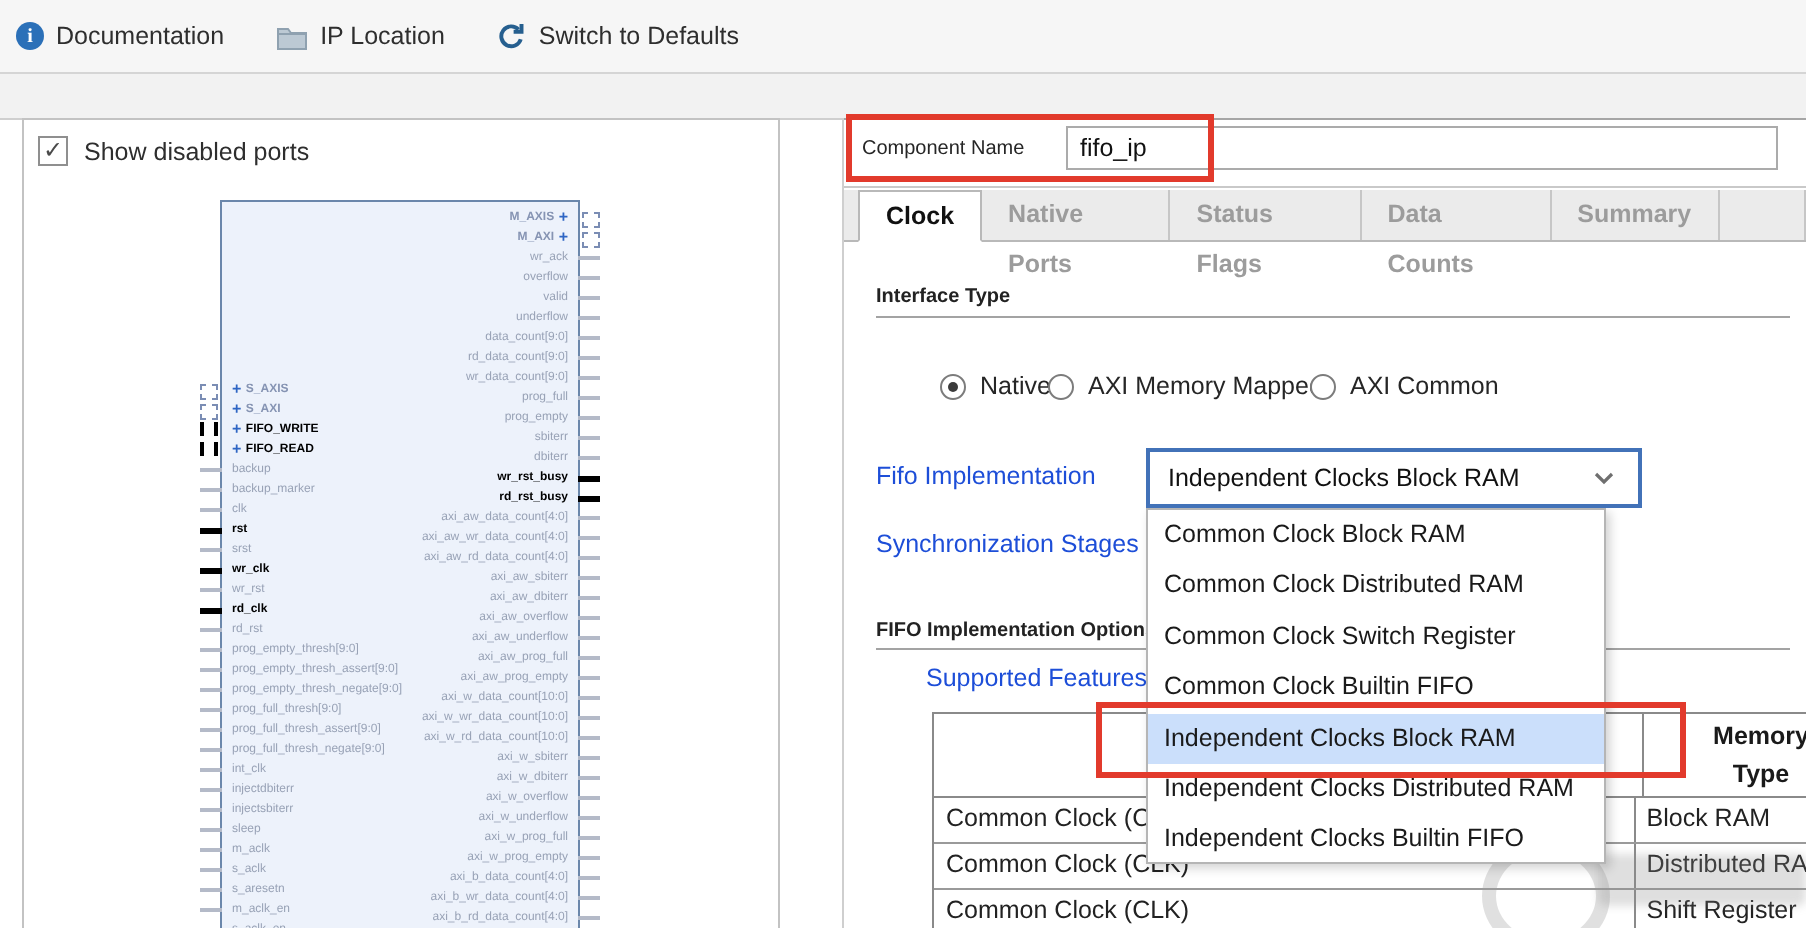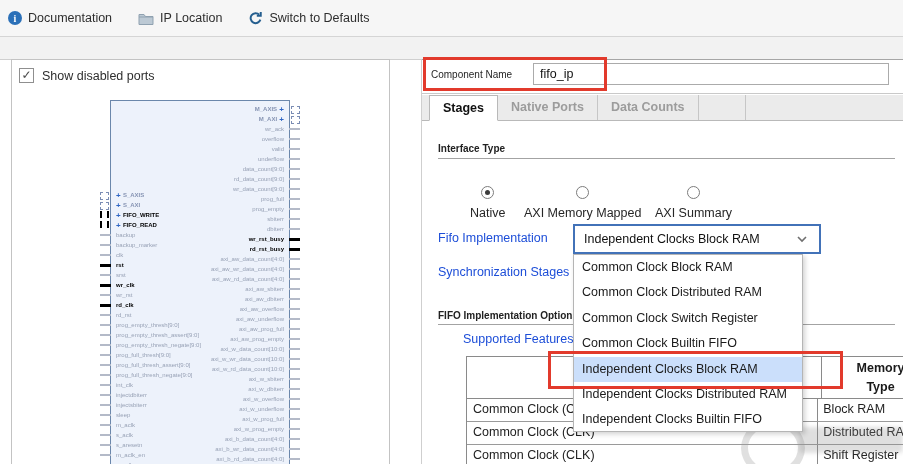--- a/index.html
+++ b/index.html
@@ -48,21 +48,21 @@
     border-bottom:1px solid #b9b9b9;display:flex;align-items:stretch;box-sizing:border-box;padding-left:7px;}
   .tab{font-size:12.5px;font-weight:bold;color:#9c9c9c;line-height:25px;padding:0 13px;
     border-right:1px solid #c6c6c6;cursor:default;}
   .tab.active{background:#fff;color:#111;border:1px solid #b9b9b9;border-bottom:1px solid #fff;
     margin-bottom:-1px;border-right:1px solid #b9b9b9;}
   .tab-spacer{width:46px;border-right:1px solid #c6c6c6;}
   
   .heading{position:absolute;font-size:10px;font-weight:bold;color:#222;}
   .hrline{position:absolute;height:1px;background:#a3a3a3;}
   .plain-label{position:absolute;font-size:12.5px;color:#1d4ed8;}
-  .radio-item{position:absolute;display:flex;align-items:center;gap:7px;flex-direction:column;}
+  .radio-item{position:absolute;display:flex;align-items:center;gap:7px;}
   .radio{width:13px;height:13px;border:1px solid #7c7c7c;border-radius:50%;background:#fff;
     display:flex;align-items:center;justify-content:center;box-sizing:border-box;}
   .radio .dot{width:5px;height:5px;border-radius:50%;background:#3b3b3b;display:none;}
   .radio.sel .dot{display:block;}
   .radio-item .rlabel{font-size:12.5px;color:#262626;}
   .select{position:absolute;left:573px;top:224px;width:248px;height:30px;border:2px solid #4272b8;
     background:#fff;box-sizing:border-box;z-index:31;font-size:12.5px;color:#111;
     line-height:26px;padding-left:9px;cursor:default;}
   .select .chev{position:absolute;right:12px;top:9px;width:10px;height:8px;}
   .popup{position:absolute;left:573px;top:254px;width:230px;height:178px;background:#fff;
@@ -195,43 +195,45 @@
 </div>
 
 <div class="vdivider"></div>
 
 <div class="comp-bar">
   <div class="comp-label">Component Name</div>
   <input class="comp-input" type="text" value="fifo_ip" style="">
 </div>
 
 <div class="tabbar" id="tabbar">
-    <div class="tab active">Stages</div>
+    <div class="tab active">Clock</div>
     <div class="tab">Native Ports</div>
+    <div class="tab">Status Flags</div>
     <div class="tab">Data Counts</div>
+    <div class="tab">Summary</div>
     <div class="tab-spacer"></div>
   </div>
 
 <div class="heading" style="left:438px;top:143px;">Interface Type</div>
 <div class="hrline" style="left:438px;top:158px;width:457px;"></div>
 
 <div id="radios">
     <div class="radio-item" style="left: 470px; top: 186px;">
       <div class="radio sel">
         <span class="dot"></span>
       </div>
       <span class="rlabel">Native</span>
     </div>
     <div class="radio-item" style="left: 524px; top: 186px;">
       <div class="radio"></div>
       <span class="rlabel">AXI Memory Mapped</span>
     </div>
     <div class="radio-item" style="left: 655px; top: 186px;">
       <div class="radio"></div>
-      <span class="rlabel">AXI Summary</span>
+      <span class="rlabel">AXI Common</span>
     </div>
   </div>
 
 <div class="plain-label" style="left:438px;top:231px;">Fifo Implementation</div>
 
 <div class="plain-label" style="left:438px;top:265px;">Synchronization Stages</div>
 
 <div class="heading" style="left:438px;top:310px;">FIFO Implementation Options</div>
 <div class="hrline" style="left:438px;top:324px;width:457px;"></div>
 

